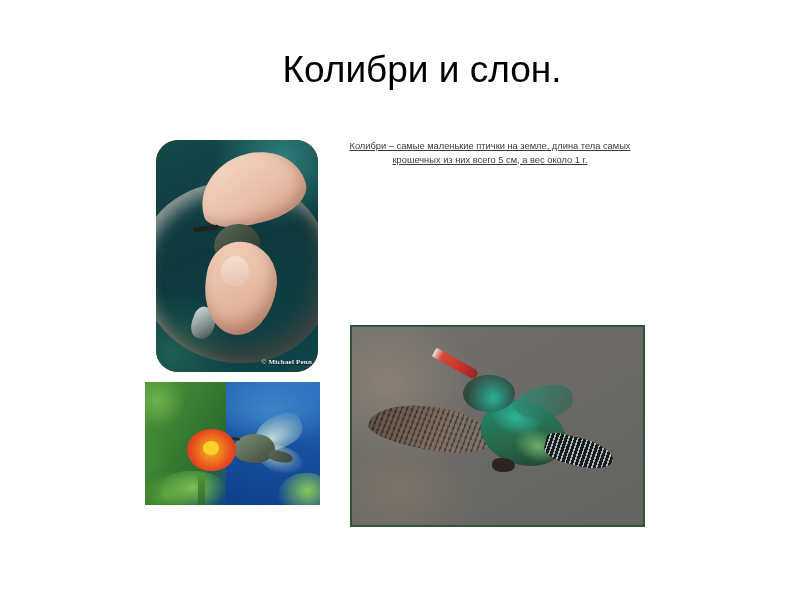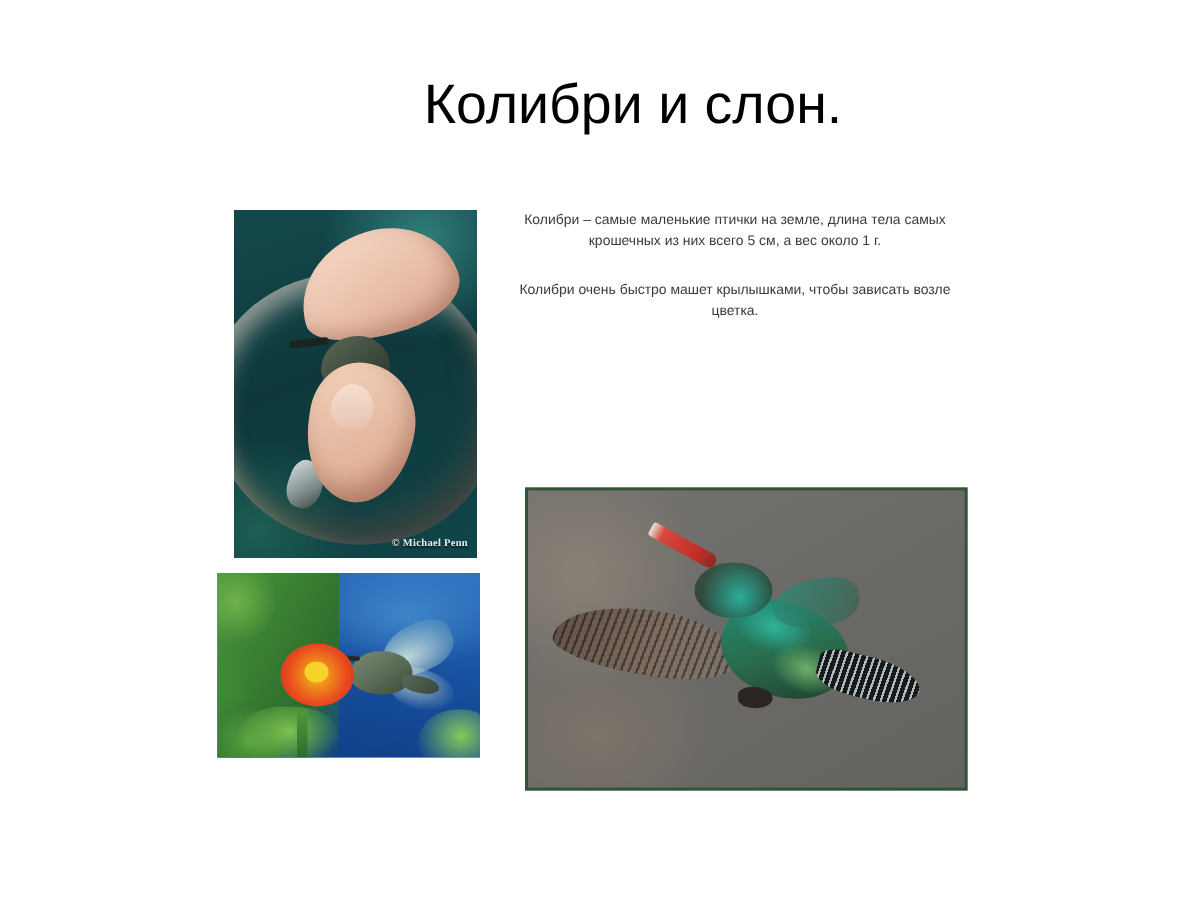--- a/index.html
+++ b/index.html
@@ -47,38 +47,40 @@
     line-height: 26px;
     margin: 0 0 18px 0;
   }
   .body-para {
     text-align: center;
     font-size: 9.3px;
     line-height: 13.5px;
     color: #3a3a3a;
     margin: 0;
     padding: 0 6px;
+    text-decoration: underline;
   }
   .para-gap-1 { margin-bottom: 20px; }
   .para-gap-2 { margin-bottom: 14px; }
 
   
   .photo {
     position: absolute;
     overflow: hidden;
     background: #ffffff;
   }
 
   
   #photo-hand {
     left: 156px;
     top: 140px;
     width: 162px;
     height: 232px;
     background: #a16207;
+    border-radius: 22px;
   }
   #photo-hand .bg-blur {
     position: absolute; inset: 0;
     background:
       radial-gradient(ellipse 70% 50% at 78% 8%, #2e7e7a 0%, rgba(46,126,122,0) 60%),
       radial-gradient(ellipse 60% 40% at 10% 92%, #1d5e52 0%, rgba(29,94,82,0) 65%),
       linear-gradient(160deg, #14494c 0%, #0e383c 45%, #10454a 100%);
   }
   #photo-hand .hand {
     position: absolute;
@@ -430,14 +432,13 @@
   <div class="body"></div>
   <div class="wing-right"></div>
   <div class="head"></div>
   <div class="bill"></div>
   <div class="feet"></div>
   <div class="tail"></div>
 </div>
 
 <div id="text-column">
   <p class="body-para para-gap-1">Колибри – самые маленькие птички на земле, длина тела самых крошечных из них всего 5 см, а вес около 1 г.</p>
-  <p class="body-para para-gap-2">Колибри очень быстро машет крылышками, чтобы зависать возле цветка.</p>
 </div>
 
 </body></html>

